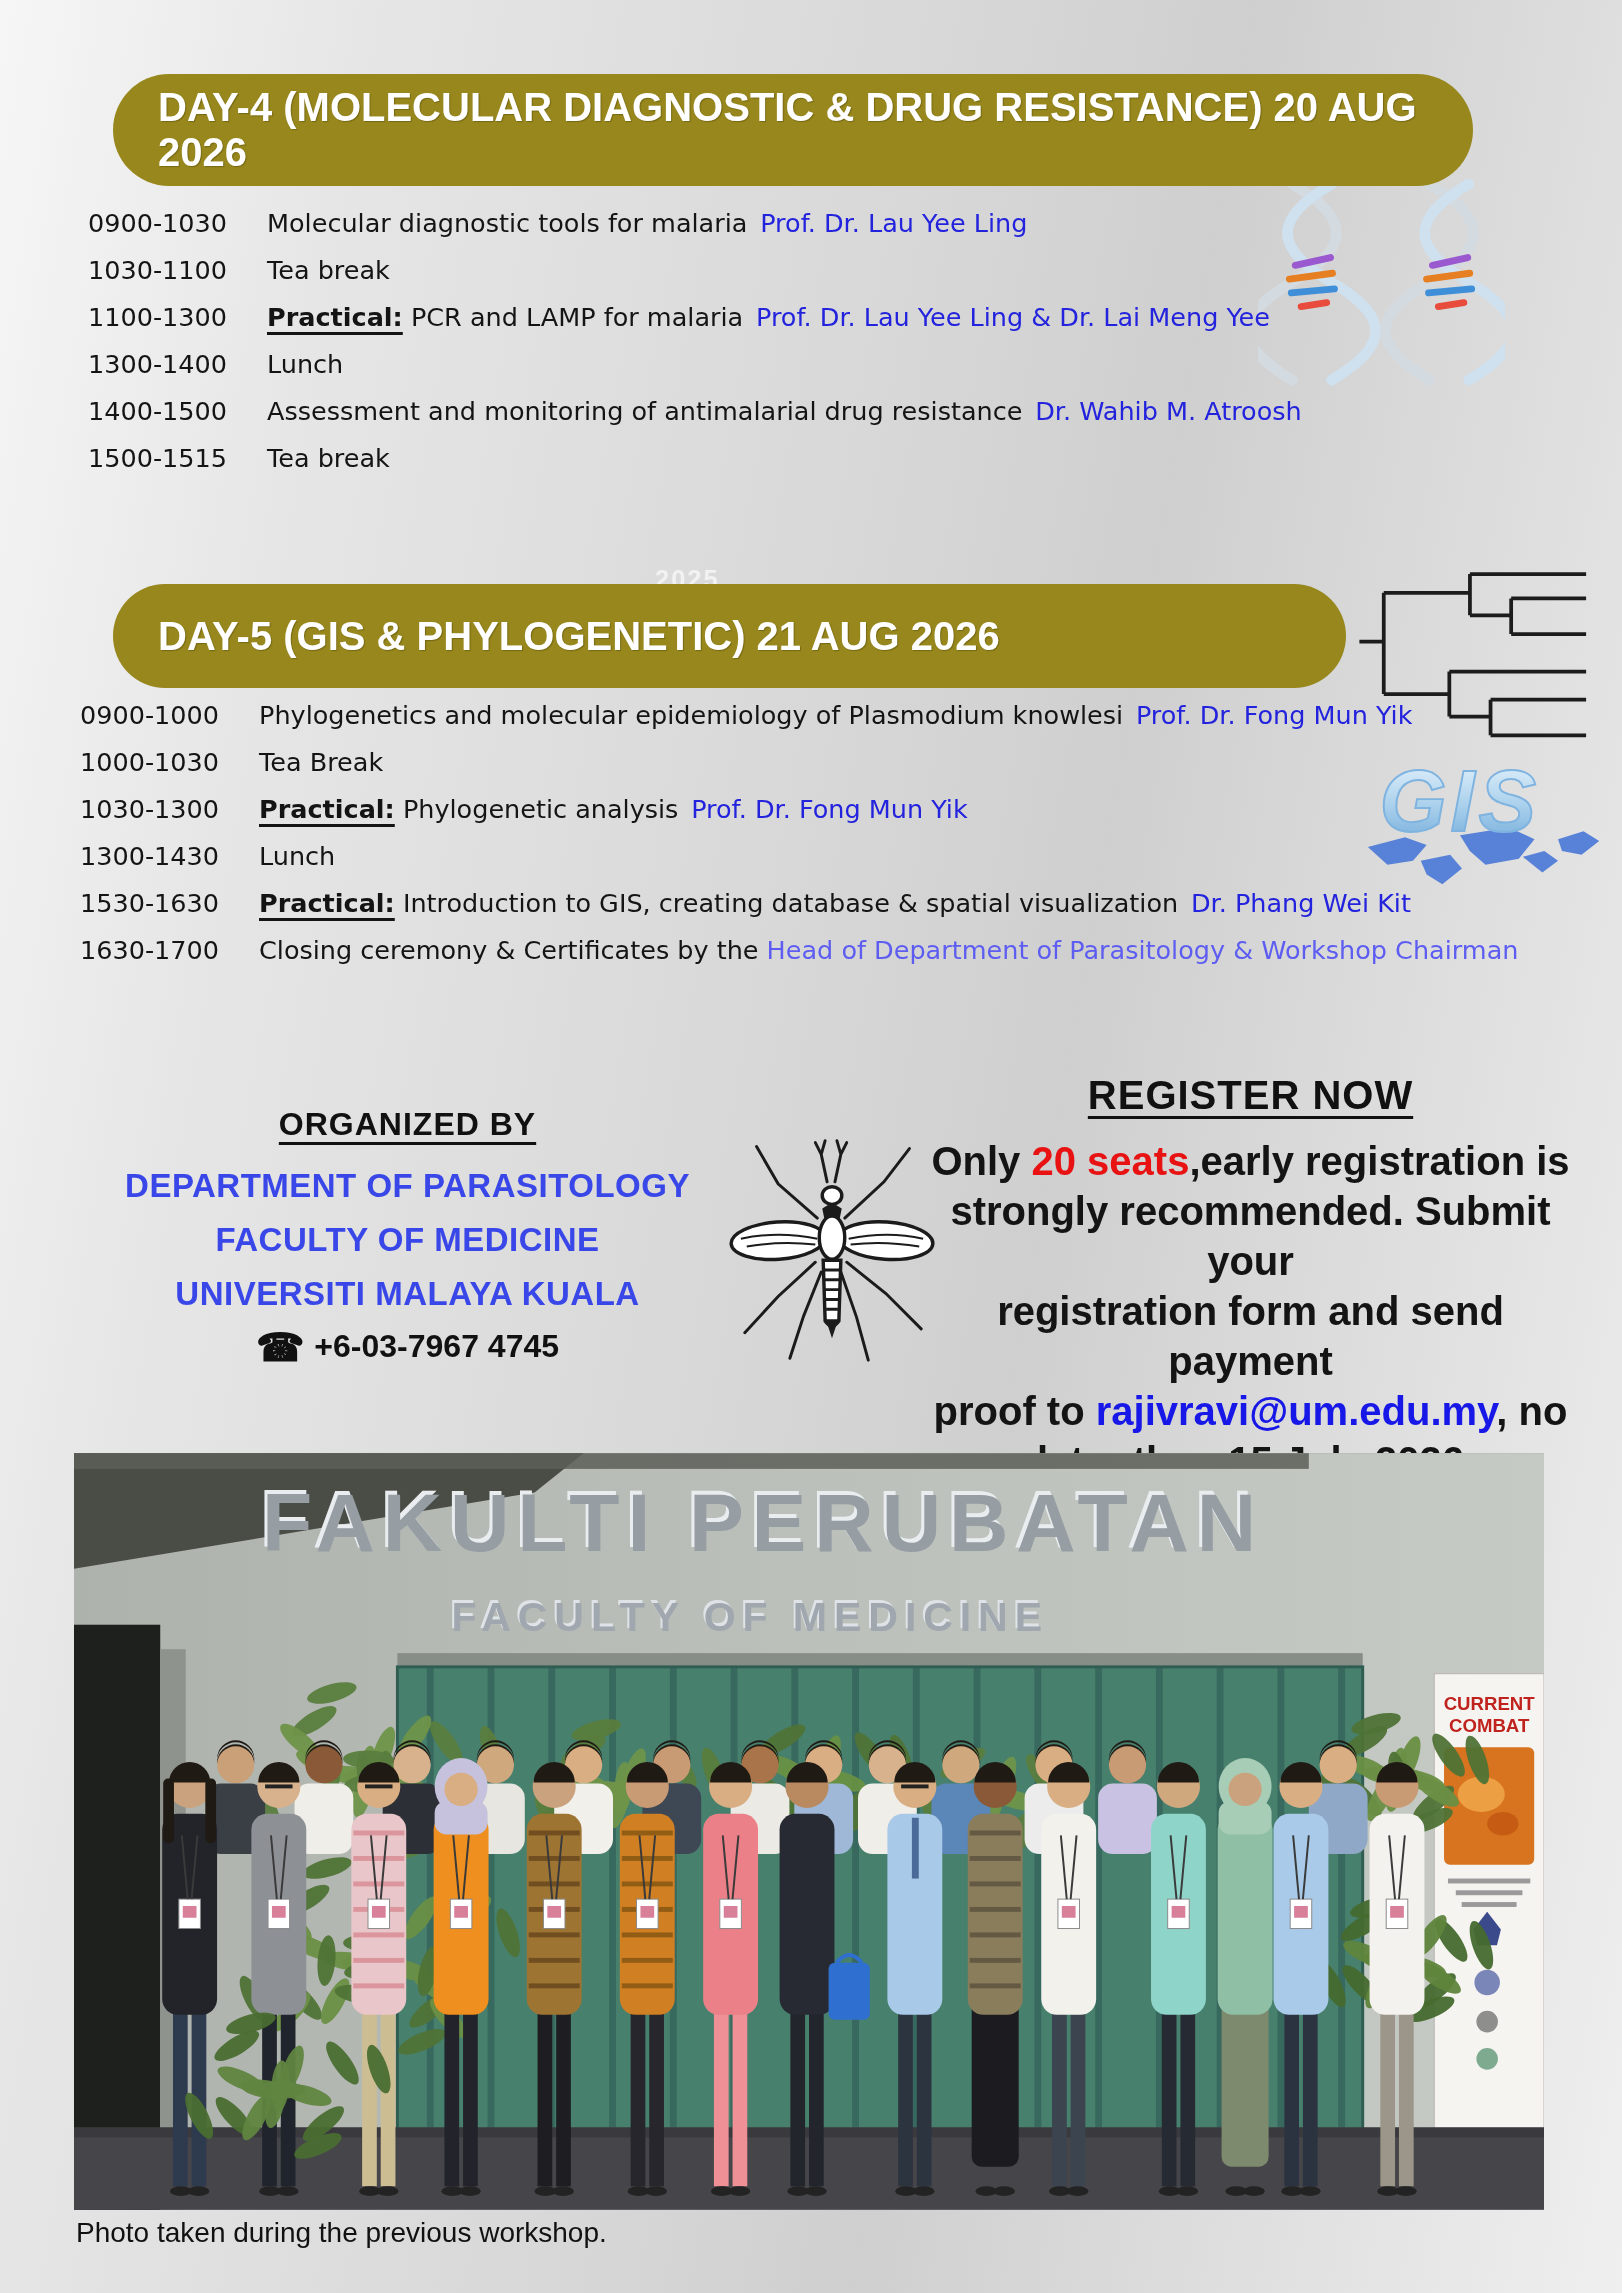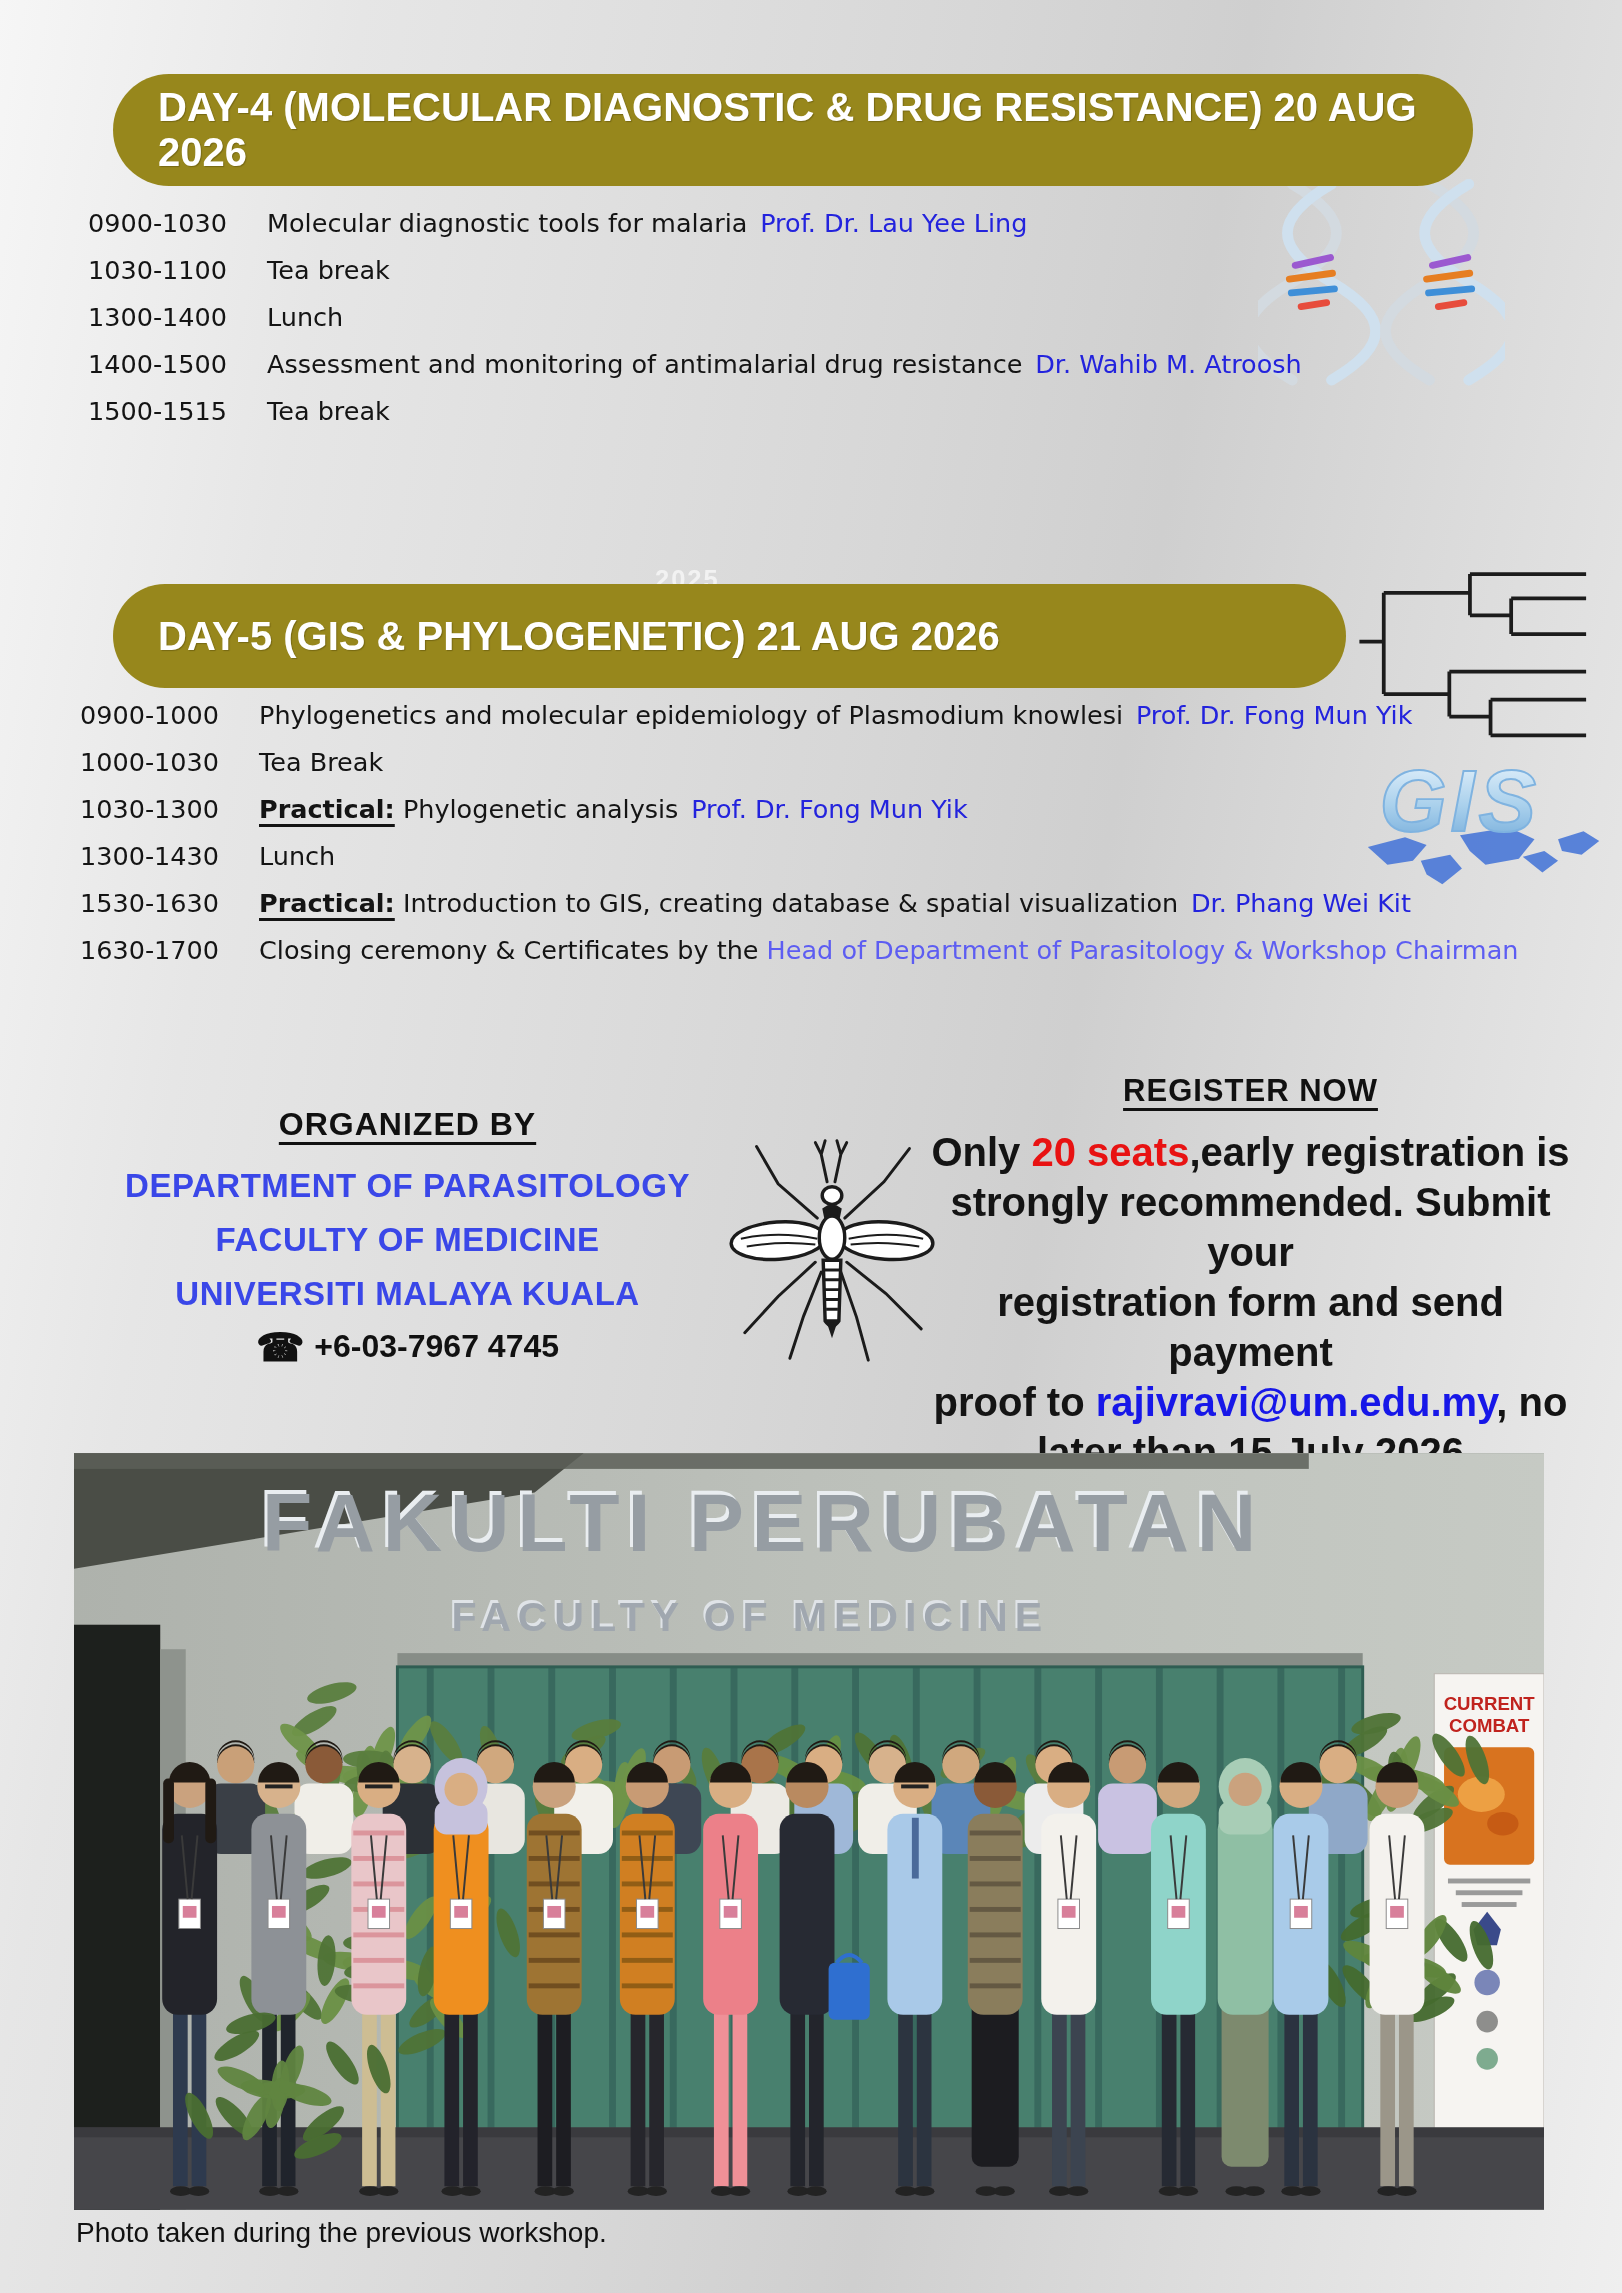--- a/index.html
+++ b/index.html
@@ -34,21 +34,21 @@
   #gis-icon{left:1358px;top:741px;width:253px;height:162px;}
   #dna-icon{left:1258px;top:179px;width:247px;height:211px;}
   #tree-icon{left:1345px;top:561px;width:263px;height:178px;}
   #mosquito-icon{left:727px;top:1125px;width:211px;height:245px;}
   .org{position:absolute;left:74px;top:1106px;width:667px;text-align:center;z-index:2;}
   .org-title{font-size:32px;font-weight:bold;color:#111;text-decoration:underline;text-decoration-thickness:2.9px;text-underline-offset:6.9px;margin-bottom:15.7px;letter-spacing:1px;}
   .org-line{font-size:33px;font-weight:bold;color:var(--orgblue,#3a47e8);line-height:54px;letter-spacing:0.5px;}
   .org-phone{font-size:32px;font-weight:bold;color:#111;margin-top:3.9px;}
   .org-phone .ph{font-size:39px;vertical-align:-3.9px;margin-right:9.8px;}
   .reg{position:absolute;left:921px;top:1073px;width:659px;text-align:center;z-index:2;}
-  .reg-title{font-size:31px;font-weight:bold;color:#111;text-decoration:underline;text-decoration-thickness:2.9px;text-underline-offset:6.9px;margin-bottom:17.6px;letter-spacing:1px;}
+  .reg-title{font-size:40px;font-weight:bold;color:#111;text-decoration:underline;text-decoration-thickness:2.9px;text-underline-offset:6.9px;margin-bottom:17.6px;letter-spacing:1px;}
   .reg-body{font-size:40px;font-weight:bold;color:#151515;line-height:50px;}
   .photo{position:absolute;left:74px;top:1453px;width:1470px;height:757px;z-index:2;background:#9aa09a;}
   .caption{position:absolute;left:76px;top:2217px;font-size:28px;color:#111;z-index:2;}
 </style>
 </head>
 <body>
 
 <div class="page">
 
   <div class="ghost">2025</div>
@@ -77,20 +77,24 @@
   </svg>
 
   <div class="sched" id="day4-rows">
       <div class="row">
         <span class="t">0900-1030</span>
         <div class="d"><span class="seg-plain">Molecular diagnostic tools for malaria </span><span class="seg-name">Prof. Dr. Lau Yee Ling</span></div>
       </div>
       <div class="row">
         <span class="t">1030-1100</span>
         <div class="d"><span class="seg-plain">Tea break</span></div>
+      </div>
+      <div class="row">
+        <span class="t">1100-1300</span>
+        <div class="d"><span class="seg-practical">Practical:</span><span class="seg-plain"> PCR and LAMP for malaria </span><span class="seg-name">Prof. Dr. Lau Yee Ling &amp; Dr. Lai Meng Yee</span></div>
       </div>
       <div class="row">
         <span class="t">1300-1400</span>
         <div class="d"><span class="seg-plain">Lunch</span></div>
       </div>
       <div class="row">
         <span class="t">1400-1500</span>
         <div class="d"><span class="seg-plain">Assessment and monitoring of antimalarial drug resistance </span><span class="seg-name">Dr. Wahib M. Atroosh</span></div>
       </div>
       <div class="row">

